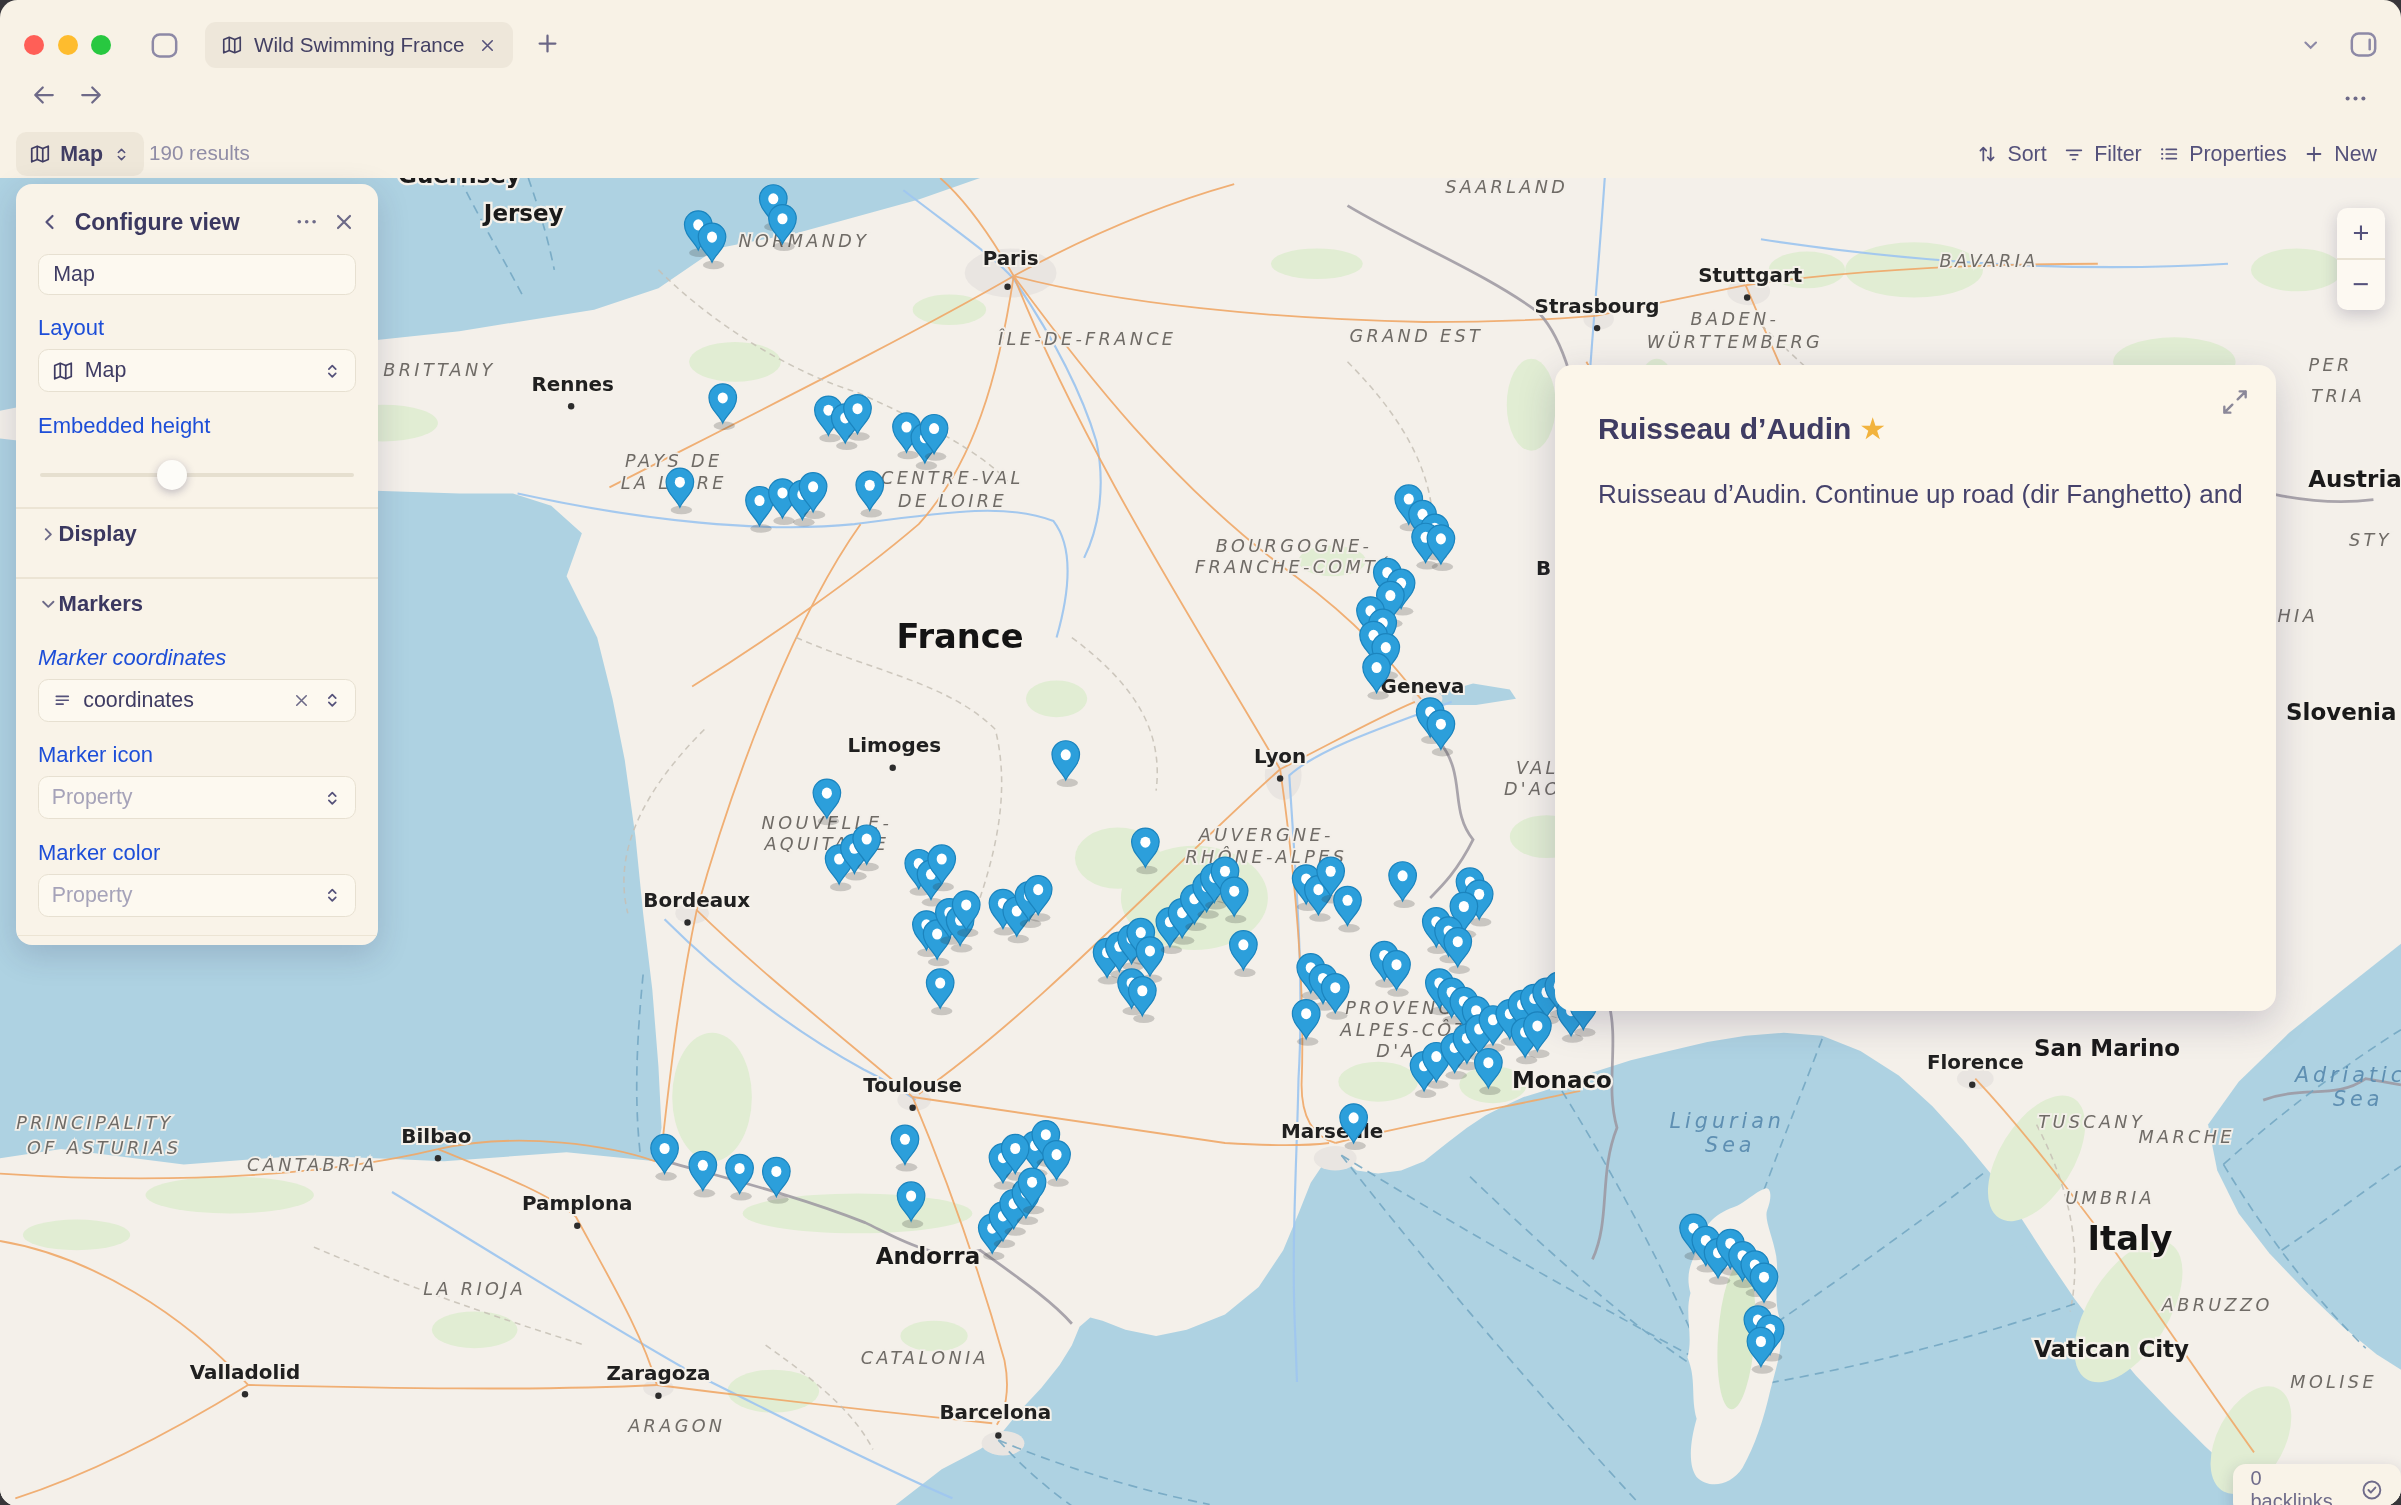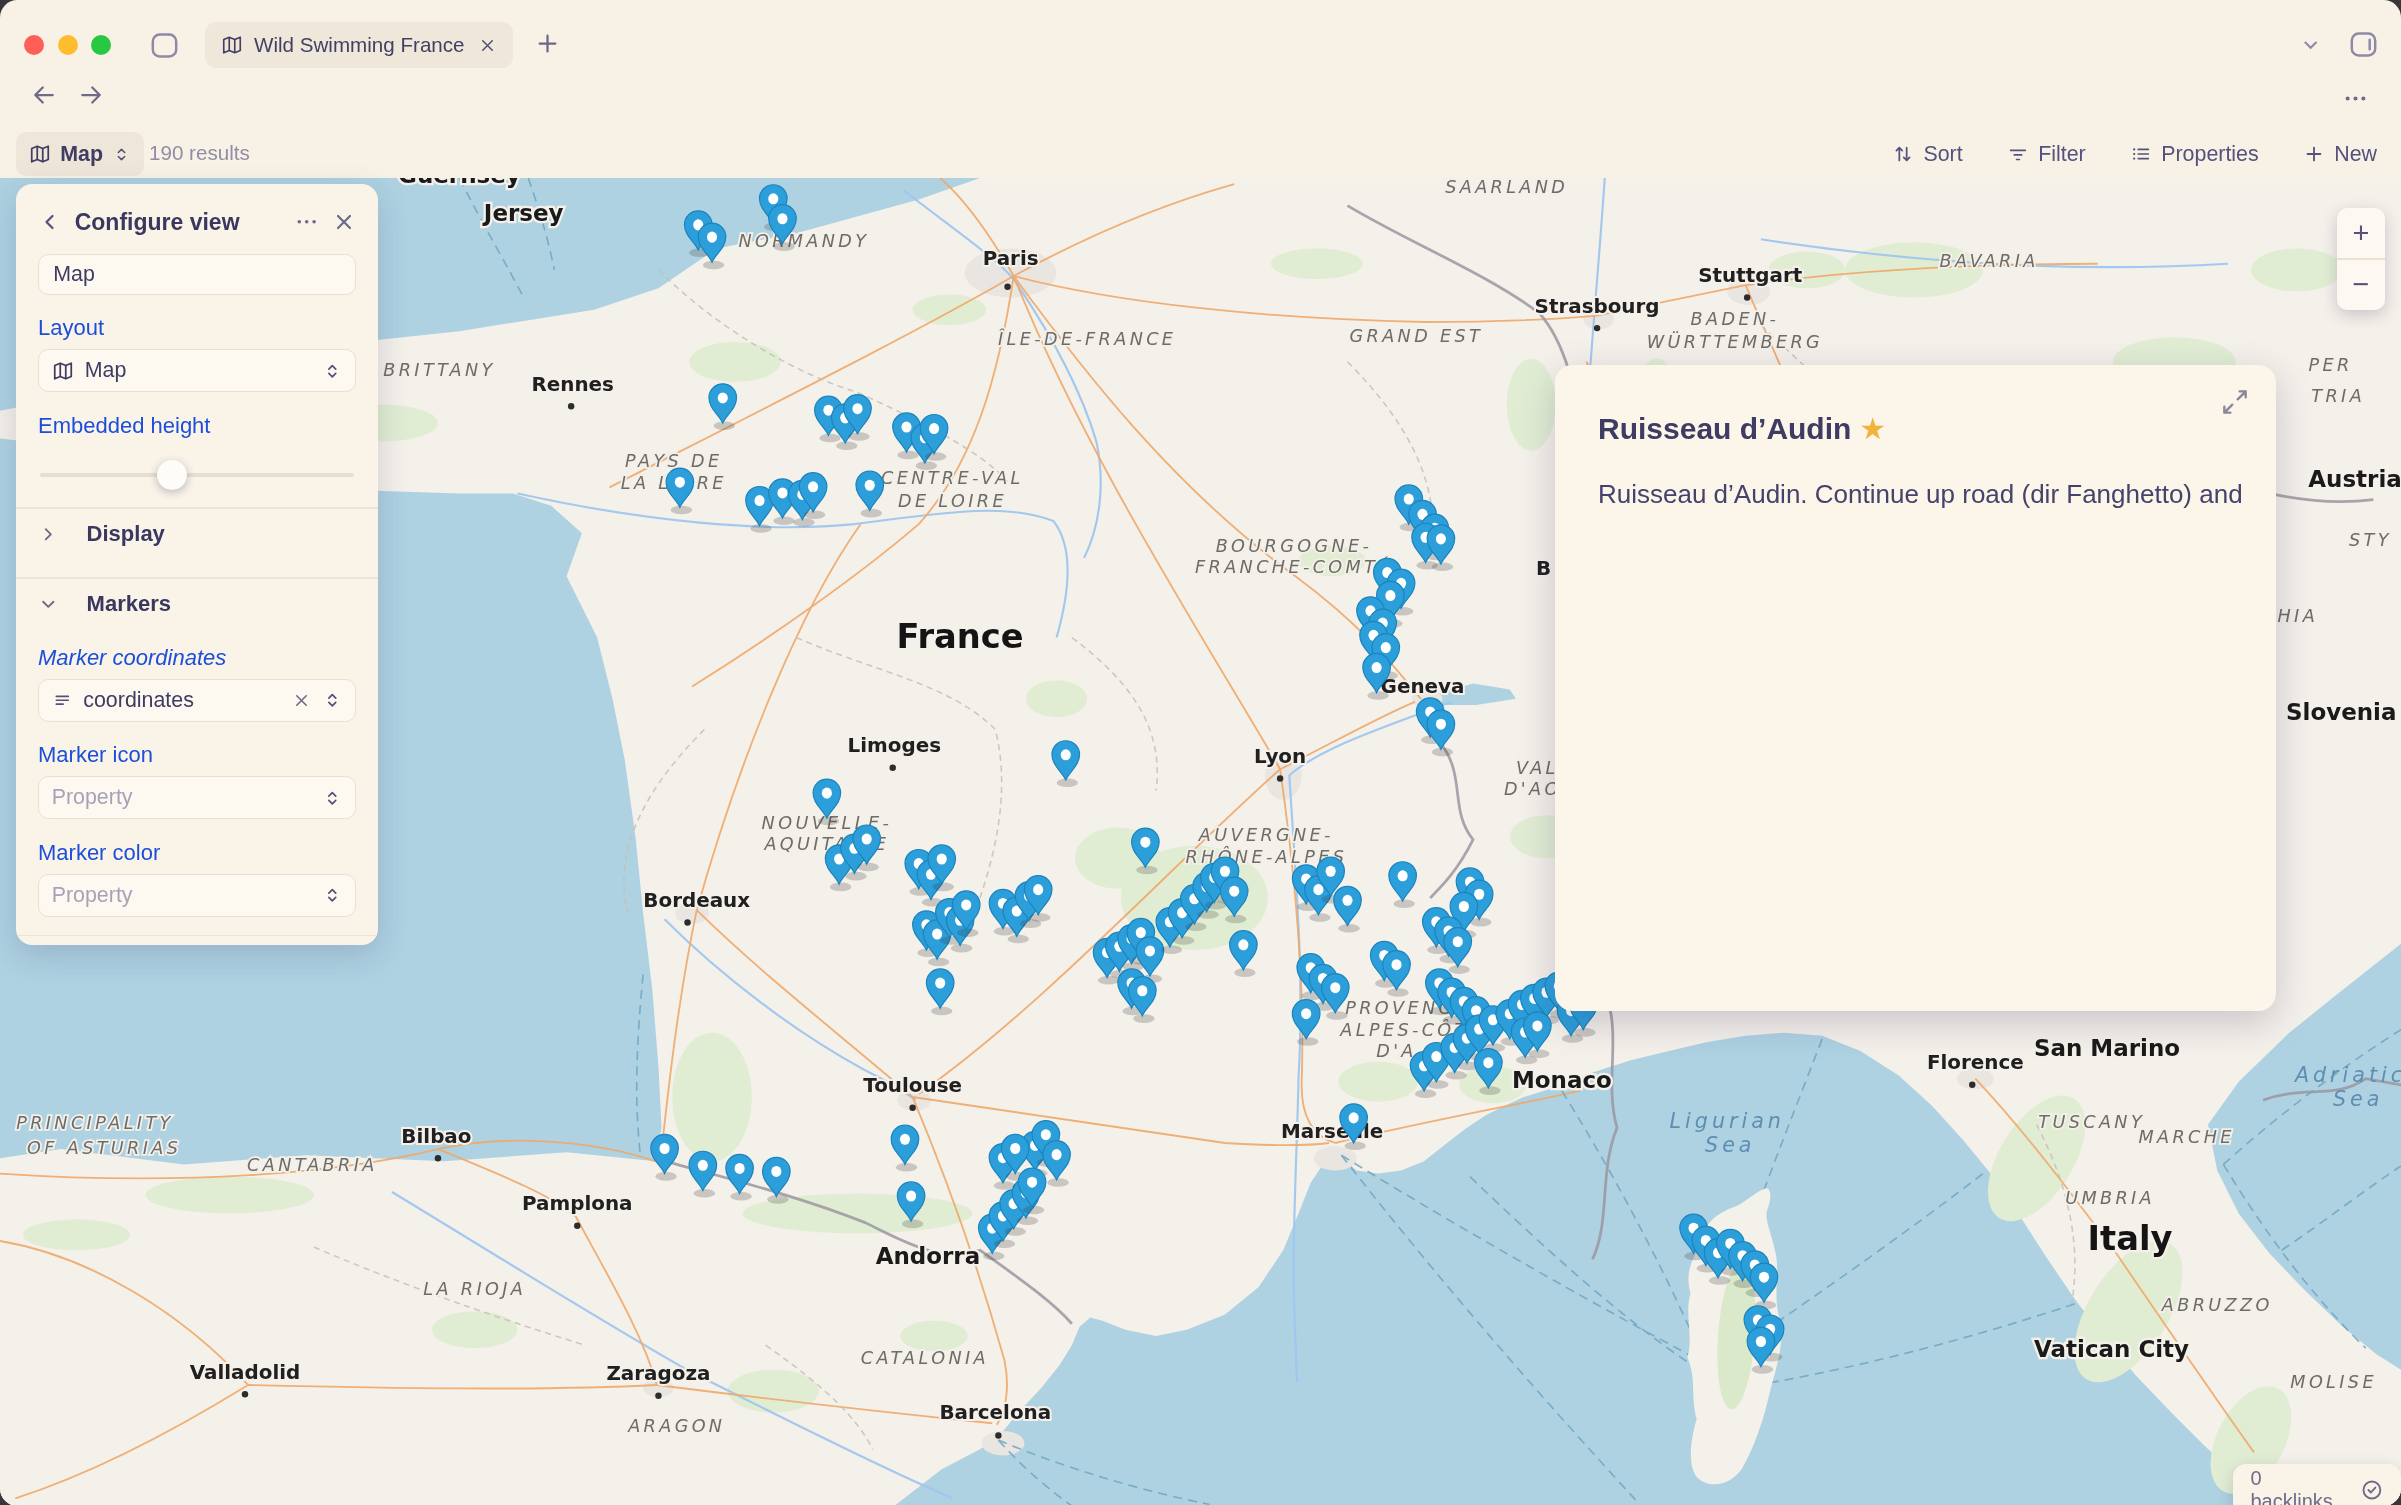--- a/index.html
+++ b/index.html
@@ -19,21 +19,21 @@
   .navrow{position:absolute;left:0;top:67px;right:0;height:54px;}
   .nav-back{position:absolute;left:29px;top:12.7px;}
   .nav-fwd{position:absolute;left:76px;top:12.7px;}
   .nav-more{position:absolute;right:32px;top:17.5px;}
   
   .toolbar{position:absolute;left:0;top:121px;right:0;height:57px;}
   .view-pill{position:absolute;left:16px;top:11px;height:44px;background:#eee7d9;border-radius:10.3px;
              display:flex;align-items:center;gap:9.5px;padding:0 12.7px;}
   .view-pill span{font-size:21.4px;font-weight:bold;color:#403d63;}
   .results{position:absolute;left:149px;top:20px;font-size:20.6px;color:#908da6;}
-  .toolbar-right{position:absolute;right:24px;top:11px;height:44px;display:flex;align-items:center;gap:44px;}
+  .toolbar-right{position:absolute;right:24px;top:11px;height:44px;display:flex;align-items:center;gap:16px;}
   .tb-item{display:flex;align-items:center;gap:9.5px;font-size:21.4px;color:#55527b;}
   
   #map-svg{position:absolute;left:0;top:178px;}
   .ml-country-lg{font:700 22px "DejaVu Sans",sans-serif;fill:#141414;text-anchor:middle;paint-order:stroke;stroke:#f5f1ea;stroke-width:3px;}
   .ml-country{font:700 15px "DejaVu Sans",sans-serif;fill:#1a1a1a;text-anchor:middle;paint-order:stroke;stroke:#f5f1ea;stroke-width:3px;}
   .ml-city{font:700 13px "DejaVu Sans",sans-serif;fill:#202020;text-anchor:middle;paint-order:stroke;stroke:#f5f1ea;stroke-width:2.6px;}
   .ml-region{font:italic 11.5px "DejaVu Sans",sans-serif;fill:#6f6b66;letter-spacing:2.2px;text-anchor:middle;paint-order:stroke;stroke:#f3efe9;stroke-width:2.4px;}
   .ml-sea{font:italic 13.5px "DejaVu Sans",sans-serif;fill:#5e8fb2;letter-spacing:2.6px;text-anchor:middle;}
   .ml-dot{fill:#2c2c2c;}
   
@@ -46,21 +46,21 @@
   .field-label{margin-top:20.6px;font-size:22px;color:#1d4ed8;}
   .select{margin-top:8px;height:43px;background:#fdf9f0;border:1.6px solid #e7e0d1;border-radius:10.3px;
           display:flex;align-items:center;gap:11px;padding:0 12.7px;box-sizing:border-box;}
   .select .val{font-size:21.4px;color:#3f3c63;flex:1;}
   .select .placeholder{font-size:21.4px;color:#a6a3b9;flex:1;}
   .slider{position:relative;margin-top:20.6px;height:30px;}
   .slider .track{position:absolute;left:1.6px;right:1.6px;top:13.5px;height:4px;border-radius:2.4px;background:#e6dfcf;}
   .slider .knob{position:absolute;top:0;width:30px;height:30px;border-radius:50%;background:#fdfcf8;
                 box-shadow:0 2.4px 8px rgba(50,45,90,.3);}
   .divider{height:1.6px;background:#ece4d4;margin:17.5px -22px 0;}
-  .section-row{display:flex;align-items:center;gap:28px;height:51px;}
+  .section-row{display:flex;align-items:center;gap:0;height:51px;}
   .section-row span{font-size:22px;font-weight:bold;color:#3b3860;}
   
   .card{position:absolute;left:1555px;top:365px;width:721px;height:646px;background:#fcf6ea;border-radius:17.5px;
         box-shadow:0 11px 37px rgba(45,40,85,.22);padding:46px 43px 0;box-sizing:border-box;overflow:hidden;}
   .card-expand{position:absolute;right:25.4px;top:20.6px;}
   .card-title{font-size:30px;font-weight:bold;color:#3f3c63;}
   .card-title .star{color:#f2b33d;font-family:"DejaVu Sans",sans-serif;margin-left:8px;}
   .card-photo{position:relative;margin-top:43px;width:635px;height:427px;border-radius:9.5px;overflow:hidden;
     background:
       radial-gradient(ellipse 334px 206px at 16% 86%, #37a68b 0%, #2f9c82 34%, rgba(47,156,130,0) 68%),

